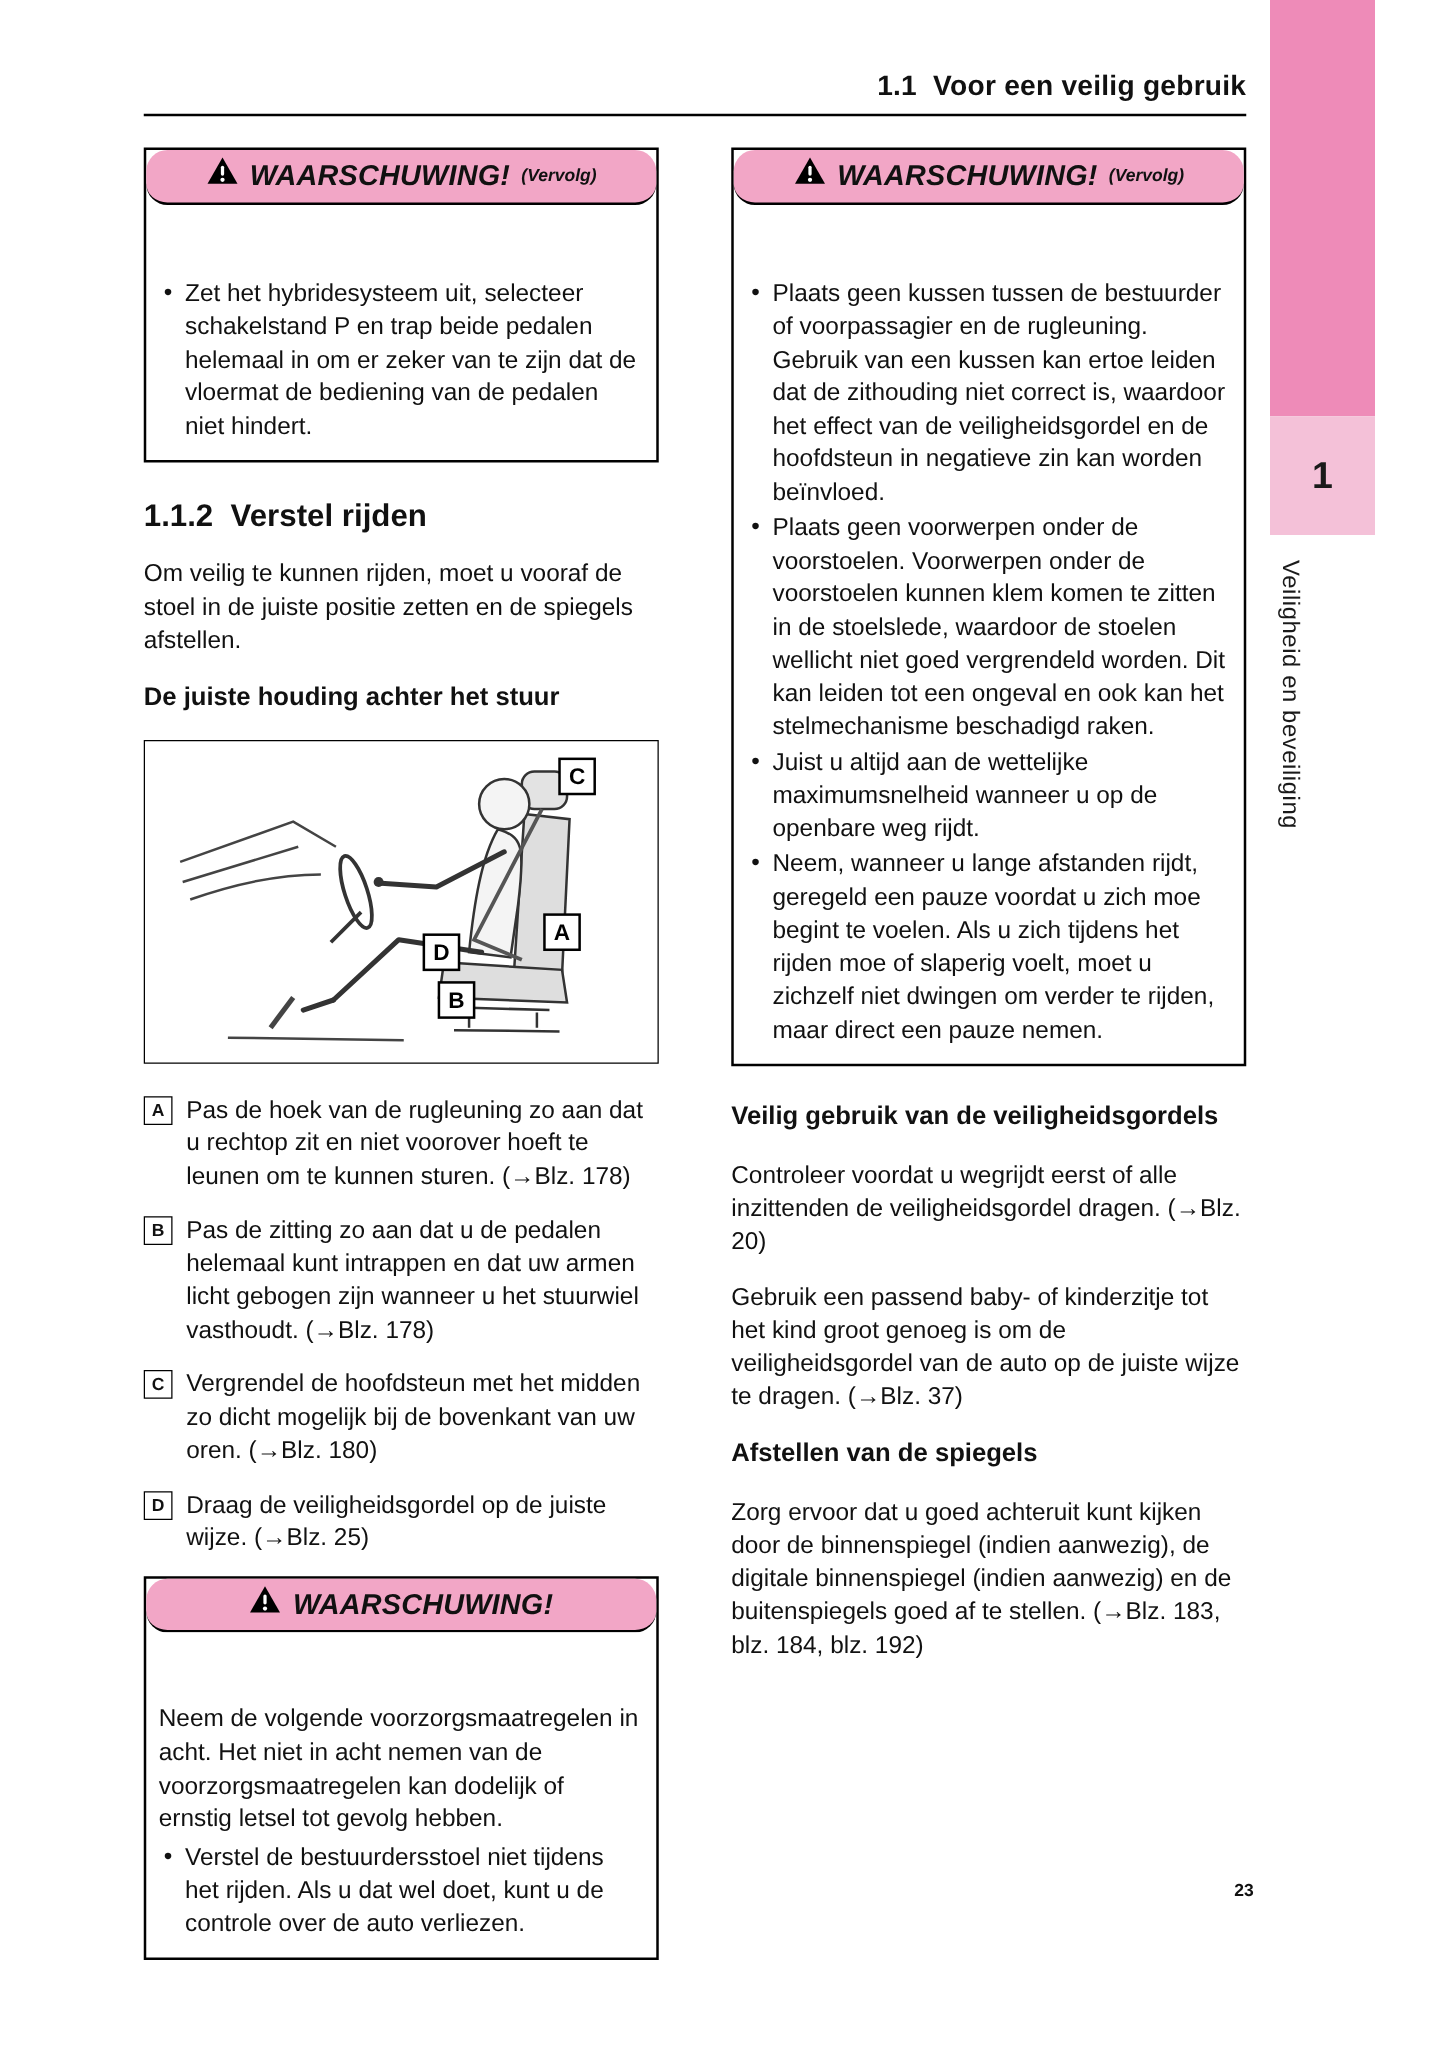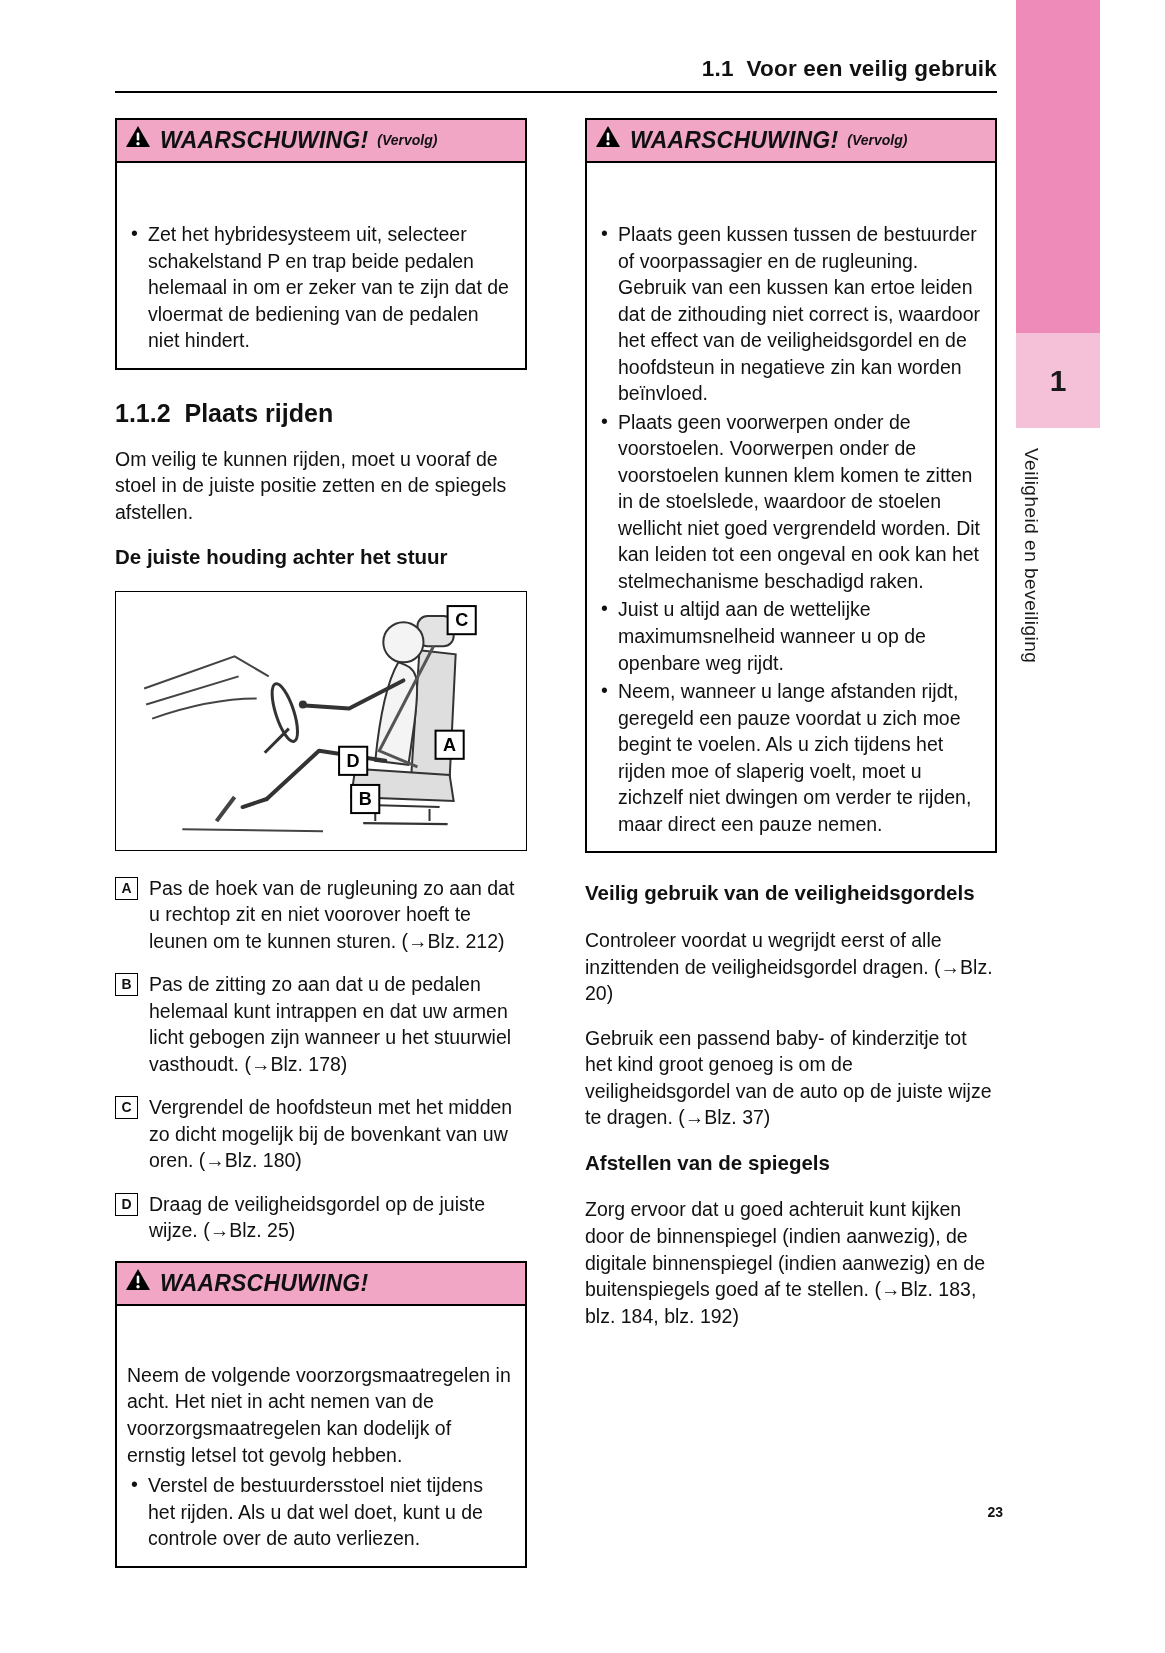--- a/index.html
+++ b/index.html
@@ -22,22 +22,22 @@
   
   .col { position:absolute; top:118px; width:412px; font-size:19.5px; line-height:1.36; }
   .col-left { left:115px; }
   .col-right { left:585px; }
 
   
   .warning-box { border:2px solid #000; margin-bottom:26px; background:#fff; }
   .warning-header {
     background:var(--warning_pink);
     border-bottom:2px solid #000;
-    display:flex; align-items:center; gap:9px;
-    padding:5px 8px; min-height:38px;
+    display:flex; align-items:center; justify-content:center; gap:9px;
+    padding:5px 8px; min-height:38px;border-radius:17px;
   }
   .warning-title { font-weight:bold; font-style:italic; font-size:23px; letter-spacing:.2px; }
   .warning-subtitle { font-weight:bold; font-style:italic; font-size:14px; }
   .warning-body { padding:10px 12px 14px 10px;margin-top:46px; }
   .warning-body p { margin-bottom:4px; }
   ul.bullets { list-style:none; }
   ul.bullets li { position:relative; padding-left:21px; margin-top:2px; }
   ul.bullets li::before { content:"\2022"; position:absolute; left:4px; top:-1px; }
 
   
@@ -100,21 +100,21 @@
         <span class="warning-title">WAARSCHUWING!</span>
         <span class="warning-subtitle">(Vervolg)</span>
       </div>
       <div class="warning-body">
         <ul class="bullets">
           <li>Zet het hybridesysteem uit, selecteer schakelstand P en trap beide pedalen helemaal in om er zeker van te zijn dat de vloermat de bediening van de pedalen niet hindert.</li>
         </ul>
       </div>
     </div>
 
-    <h2 class="section-heading">1.1.2  Plaats rijden</h2>
+    <h2 class="section-heading">1.1.2  Verstel rijden</h2>
 
     <p class="para">Om veilig te kunnen rijden, moet u vooraf de stoel in de juiste positie zetten en de spiegels afstellen.</p>
 
     <h3 class="subheading">De juiste houding achter het stuur</h3>
 
     <div class="figure">
       <svg viewBox="0 0 408 256">
 
         <path d="M28 96 L118 64 L152 84" fill="none" stroke="#444" stroke-width="2"></path>
         <path d="M30 112 L122 84" fill="none" stroke="#444" stroke-width="2"></path>
@@ -154,21 +154,21 @@
         </g>
         <g>
           <rect x="234" y="192" width="28" height="28" fill="#fff" stroke="#000" stroke-width="2"></rect>
           <text x="248" y="212" text-anchor="middle" font-size="18" font-weight="bold" fill="#000">B</text>
         </g>
       </svg>
     </div>
 
     <div class="item">
       <span class="keybox">A</span>
-      <p class="item-text">Pas de hoek van de rugleuning zo aan dat u rechtop zit en niet voorover hoeft te leunen om te kunnen sturen. (→Blz. 212)</p>
+      <p class="item-text">Pas de hoek van de rugleuning zo aan dat u rechtop zit en niet voorover hoeft te leunen om te kunnen sturen. (→Blz. 178)</p>
     </div>
     <div class="item">
       <span class="keybox">B</span>
       <p class="item-text">Pas de zitting zo aan dat u de pedalen helemaal kunt intrappen en dat uw armen licht gebogen zijn wanneer u het stuurwiel vasthoudt. (→Blz. 178)</p>
     </div>
     <div class="item">
       <span class="keybox">C</span>
       <p class="item-text">Vergrendel de hoofdsteun met het midden zo dicht mogelijk bij de bovenkant van uw oren. (→Blz. 180)</p>
     </div>
     <div class="item">

